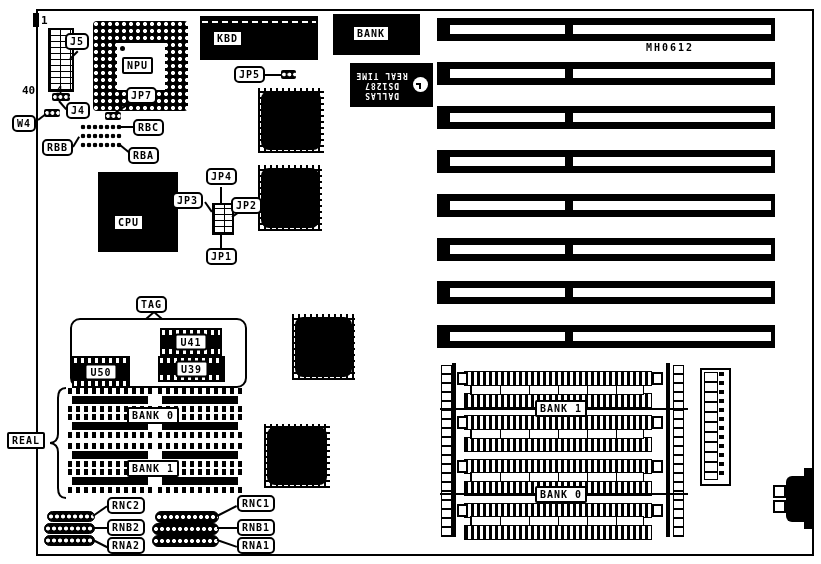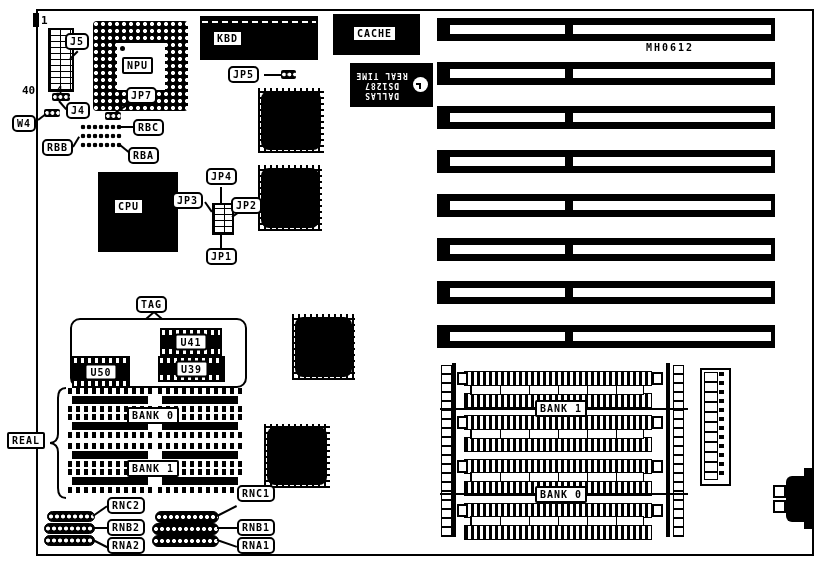--- a/index.html
+++ b/index.html
@@ -122,47 +122,47 @@
   <div class="dots" style="left:80px;top:132px;width:42px;height:8px"></div>
   <div class="dots" style="left:80px;top:141px;width:42px;height:8px"></div>
   <div class="box" style="left:133px;top:119px">RBC</div>
   <div class="lead" style="left:121px;top:126px;width:12px"></div>
   <div class="box" style="left:42px;top:139px">RBB</div>
   <div class="lead" style="left:73px;top:146px;width:12px;transform:rotate(-59deg)"></div>
   <div class="box" style="left:128px;top:147px">RBA</div>
   <div class="lead" style="left:120px;top:144px;width:13px;transform:rotate(39deg)"></div>
 
   <div class="chip" style="left:98px;top:172px;width:80px;height:80px"></div>
-  <div class="box sqr" style="left:113px;top:198px">CPU</div>
+  <div class="box sqr" style="left:113px;top:214px">CPU</div>
 
   <div class="grid" style="left:212px;top:203px;width:18px;height:28px"></div>
   <div class="box" style="left:206px;top:168px">JP4</div>
   <div class="lead" style="left:221px;top:186px;width:17px;transform:rotate(90deg)"></div>
   <div class="box" style="left:172px;top:192px">JP3</div>
   <div class="lead" style="left:205px;top:201px;width:12px;transform:rotate(55deg)"></div>
   <div class="box" style="left:231px;top:197px">JP2</div>
   <div class="lead" style="left:232px;top:216px;width:12px;transform:rotate(-35deg)"></div>
   <div class="box" style="left:206px;top:248px">JP1</div>
   <div class="lead" style="left:221px;top:234px;width:14px;transform:rotate(90deg)"></div>
 
   <div class="chip" style="left:200px;top:16px;width:118px;height:44px"></div>
   <div class="dash" style="left:202px;top:21px;width:114px"></div>
   <div class="box sqr" style="left:212px;top:30px">KBD</div>
 
-  <div class="box" style="left:228px;top:66px">JP5</div>
+  <div class="box" style="left:234px;top:66px">JP5</div>
   <div class="lead" style="left:264px;top:74px;width:17px"></div>
   <div class="jmp" style="left:281px;top:70px;width:15px;height:9px"></div>
 
   <div class="qfp" style="left:258px;top:88px;width:66px;height:65px"></div>
   <div class="qfp" style="left:258px;top:165px;width:64px;height:66px"></div>
   <div class="qfp" style="left:292px;top:314px;width:63px;height:66px"></div>
   <div class="qfp" style="left:264px;top:424px;width:66px;height:64px"></div>
 
   <div class="chip" style="left:333px;top:14px;width:87px;height:41px"></div>
-  <div class="box sqr" style="left:352px;top:25px">CACHE</div>
+  <div class="box sqr" style="left:352px;top:25px">BANK</div>
 
   <div class="dallas" style="left:350px;top:63px;width:83px;height:44px">
     <span class="clock"></span>
     <span class="tcol">
       <span class="tline">DALLAS</span>
       <span class="tline">DS1287</span>
       <span class="tline">REAL TIME</span>
     </span>
   </div>
 
@@ -252,20 +252,20 @@
   <div class="box" style="left:107px;top:497px">RNC2</div>
   <div class="box" style="left:107px;top:519px">RNB2</div>
   <div class="box" style="left:107px;top:537px">RNA2</div>
   <div class="lead" style="left:93px;top:515px;width:17px;transform:rotate(-35deg)"></div>
   <div class="lead" style="left:93px;top:527px;width:14px"></div>
   <div class="lead" style="left:93px;top:539px;width:16px;transform:rotate(27deg)"></div>
 
   <div class="pill" style="left:155px;top:511px;width:62px;height:10px"></div>
   <div class="pill" style="left:152px;top:523px;width:65px;height:10px"></div>
   <div class="pill" style="left:152px;top:535px;width:65px;height:10px"></div>
-  <div class="box" style="left:237px;top:485px">RNC1</div>
+  <div class="box" style="left:237px;top:495px">RNC1</div>
   <div class="box" style="left:237px;top:519px">RNB1</div>
   <div class="box" style="left:237px;top:537px">RNA1</div>
   <div class="lead" style="left:217px;top:515px;width:22px;transform:rotate(-27deg)"></div>
   <div class="lead" style="left:217px;top:527px;width:20px"></div>
   <div class="lead" style="left:217px;top:539px;width:21px;transform:rotate(19deg)"></div>
 
 </div>
 
 </body></html>

